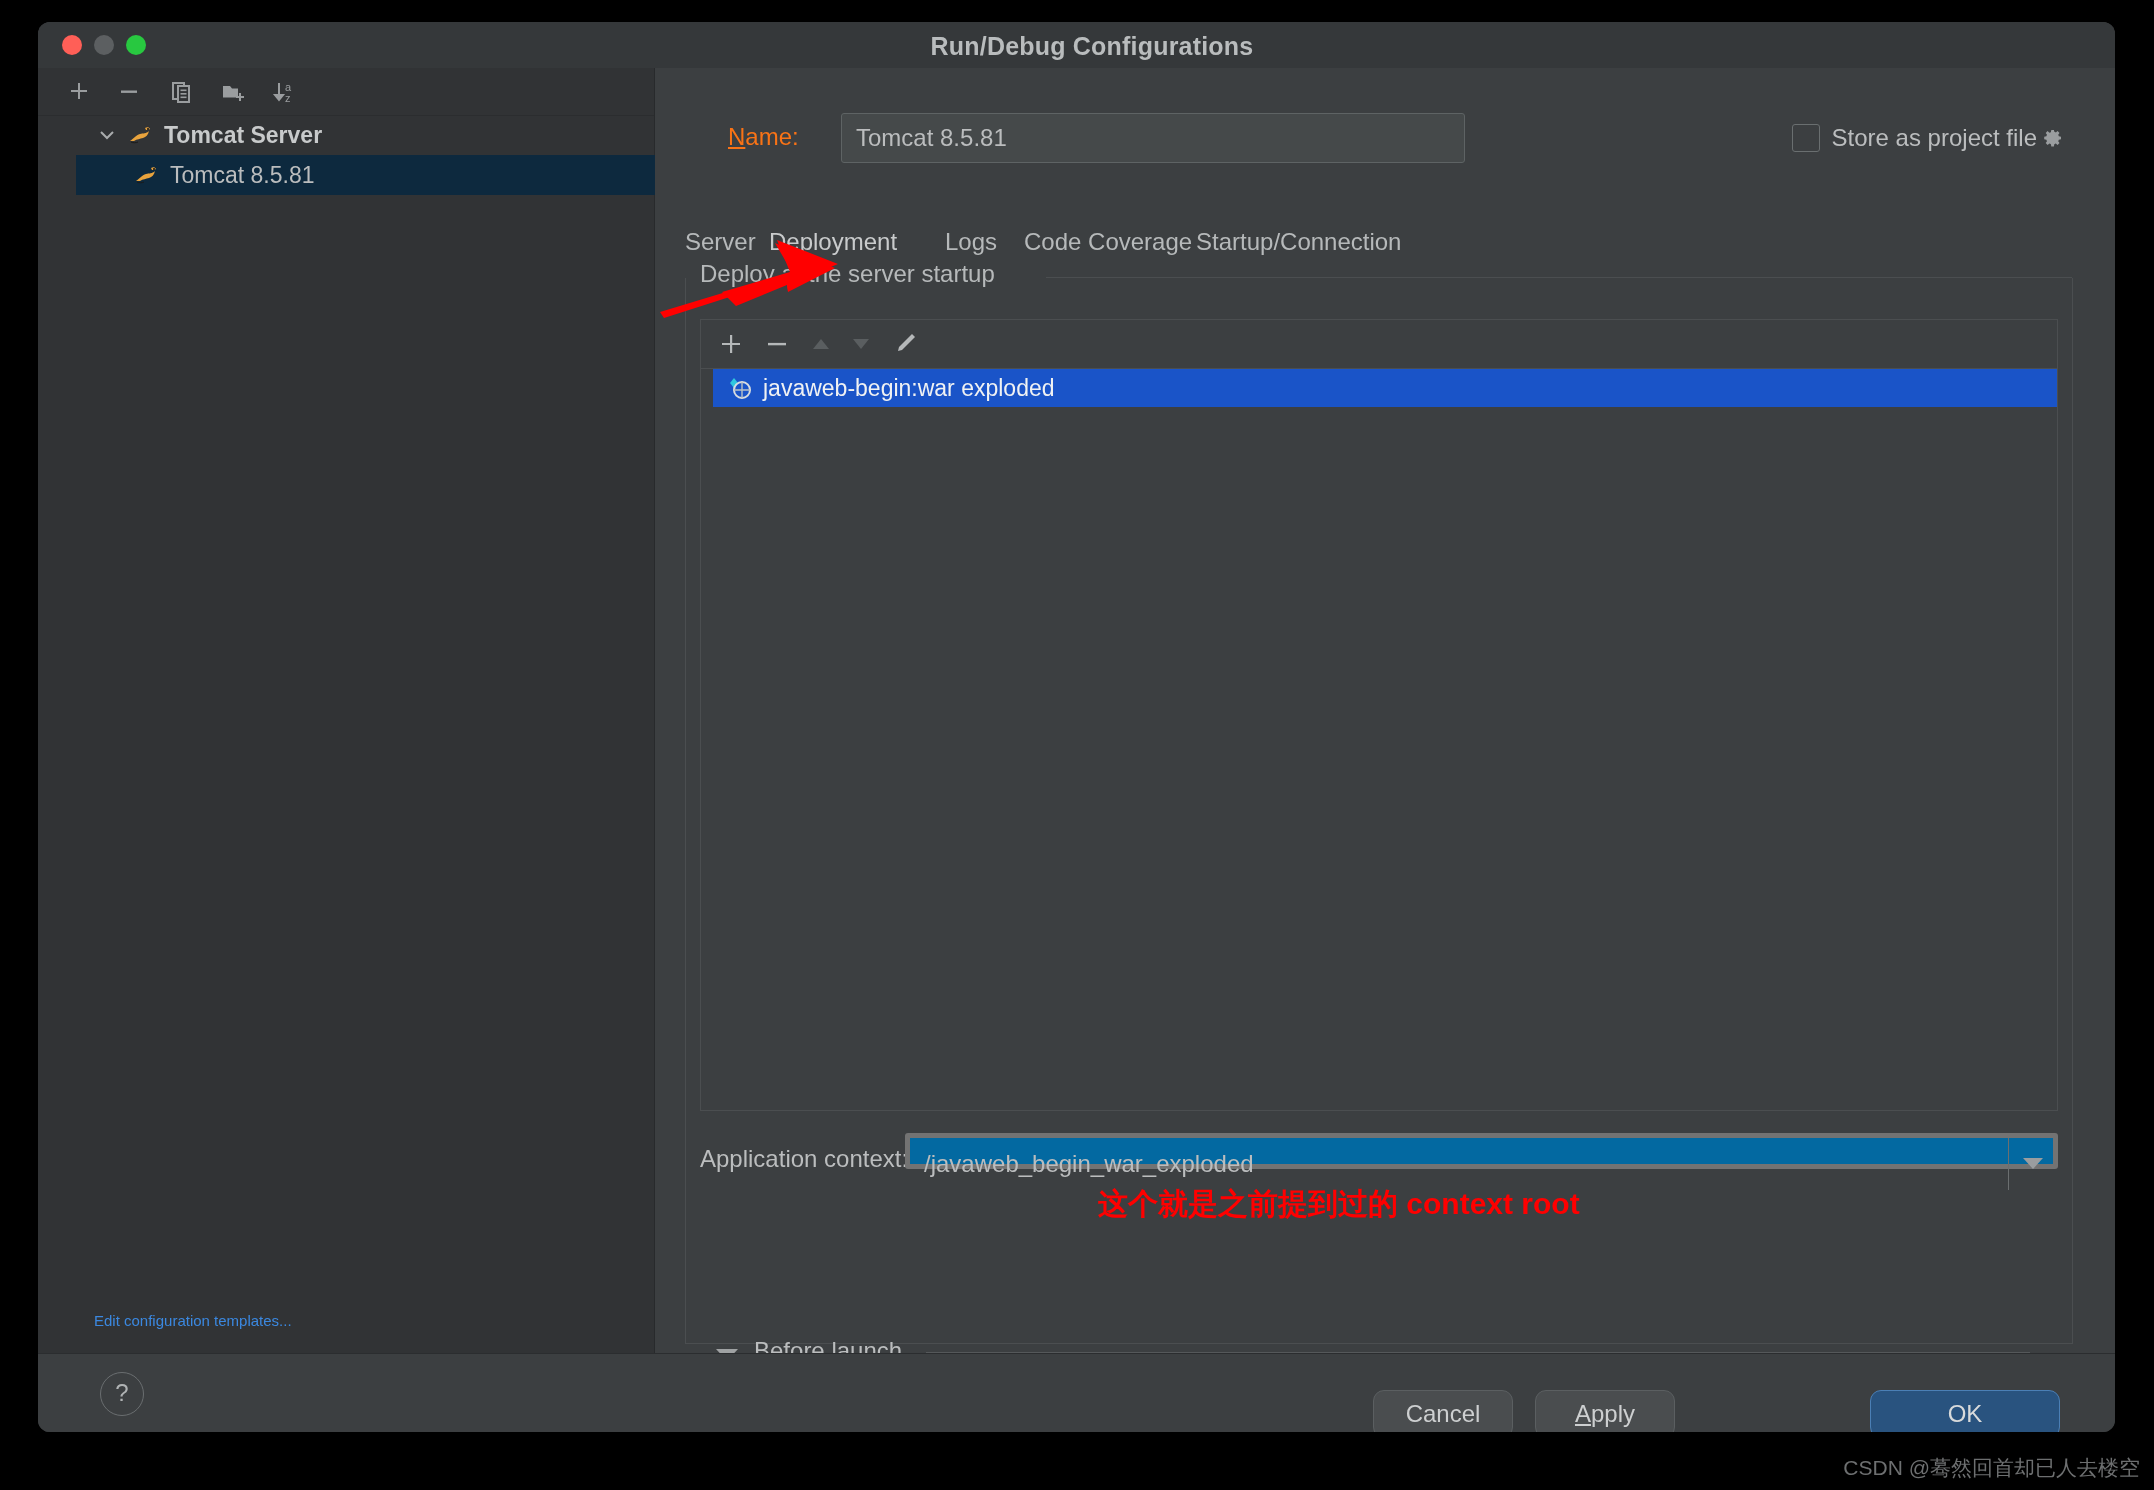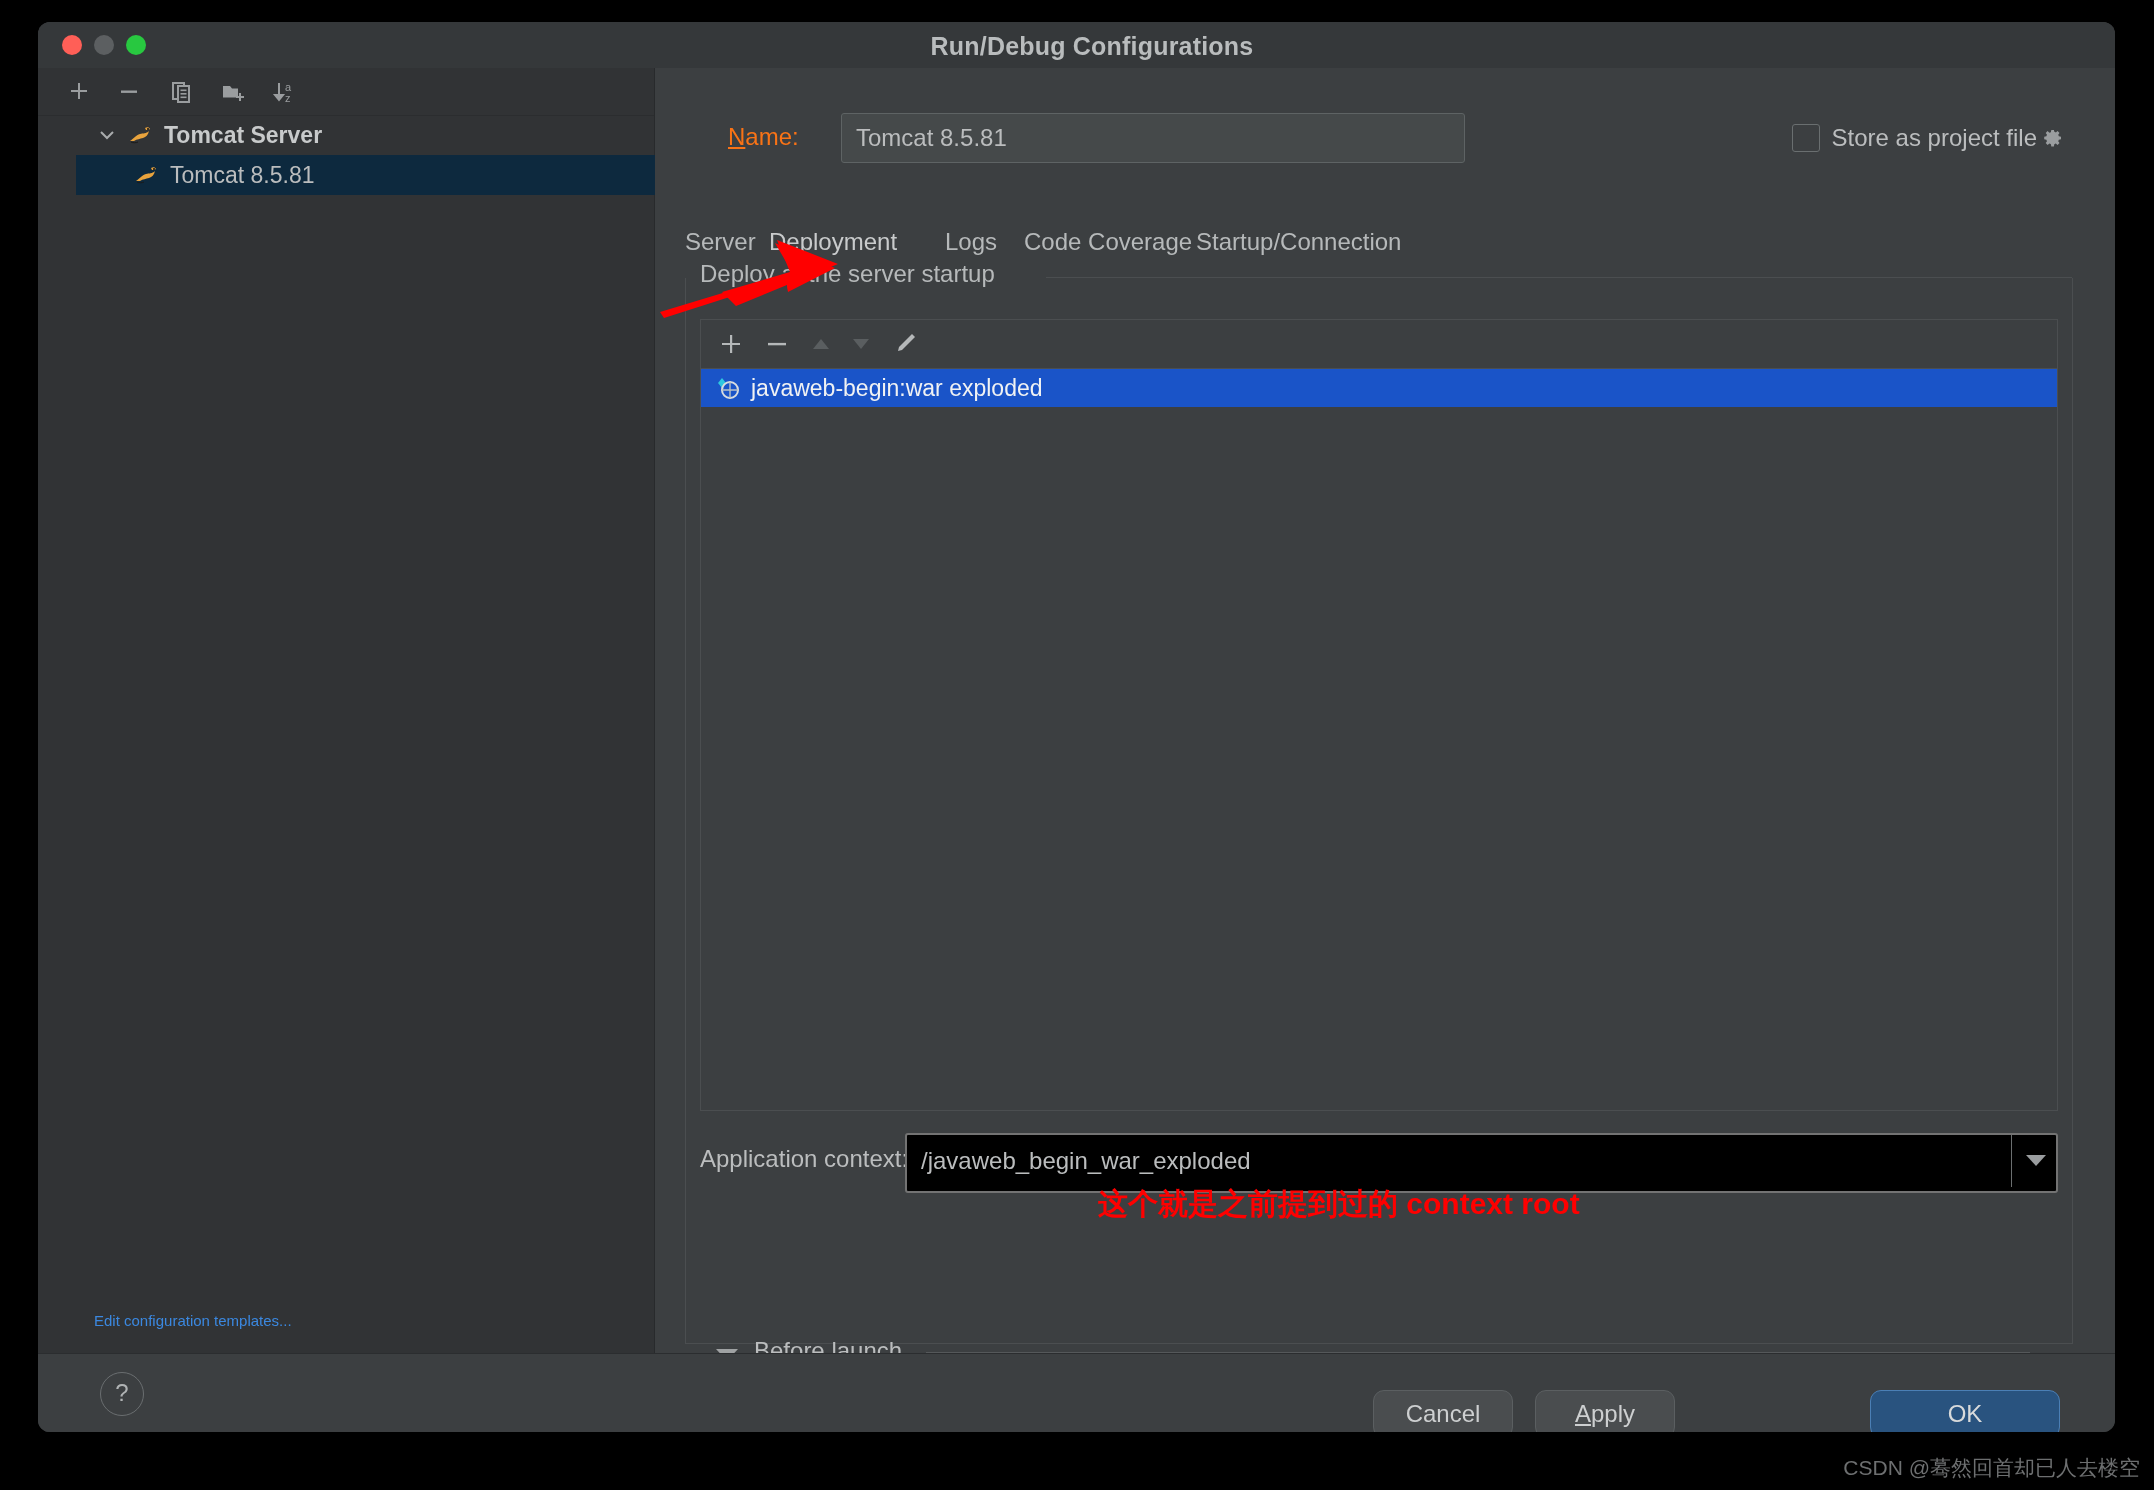--- a/index.html
+++ b/index.html
@@ -274,20 +274,21 @@
     right: 0; bottom: 0;
     overflow: hidden;
   }
   .deploy-item {
     height: 38px;
     display: flex;
     align-items: center;
     font-size: 23px;
     color: #ccd0d1;
     padding-left: 14px;
+    margin-left: 12px;
   }
   .deploy-item.selected { background: #1a54c8; color: #f0f2f3; }
   .artifact-icon { width: 26px; height: 26px; margin-right: 10px; flex: none; }
 
   #appctx-row {
     position: absolute;
     left: 14px;
     right: 14px;
     top: 855px;
     height: 52px;
@@ -296,23 +297,23 @@
     position: absolute;
     left: 0; top: 12px;
     font-size: 24px;
     color: #bbbdbe;
   }
   #appctx-field {
     position: absolute;
     left: 205px;
     right: 0;
     top: 0;
-    height: 60px;
-    background: #000000;
-    border: 2px solid #737373;
+    height: 36px;
+    background: #0369a1;
+    border: 5px solid #737373;
     border-radius: 3px;
     box-sizing: border-box;
   }
   #appctx-value {
     position: absolute;
     left: 14px; top: 12px;
     font-size: 24px;
     color: #bbbdbe;
     white-space: nowrap;
   }

